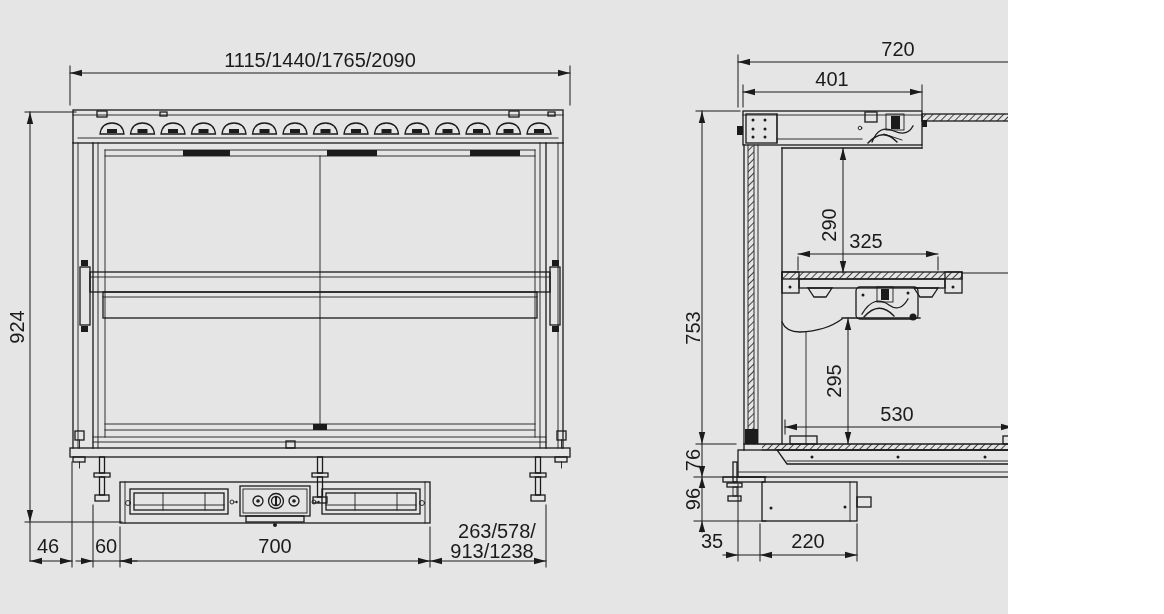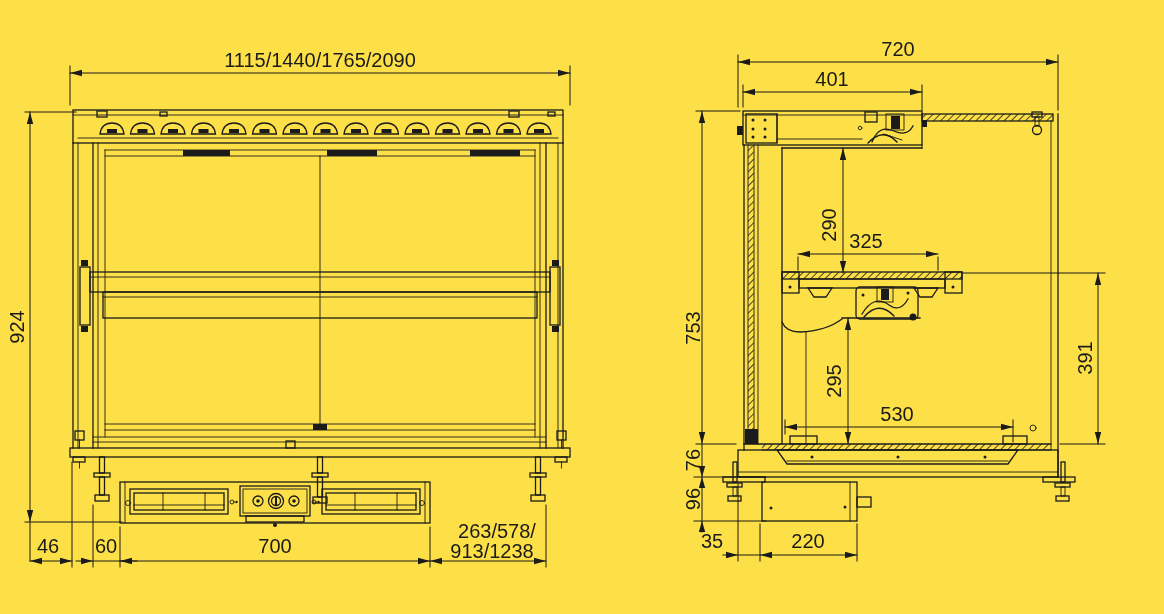--- a/index.html
+++ b/index.html
@@ -1,16 +1,16 @@
 <!DOCTYPE html>
 <html><head>
 <meta charset="utf-8">
 <style>
   html,body{margin:0;padding:0;background:#fff;}
-  .wrap{position:relative;width:1164px;height:614px;background:#fde047;overflow:hidden;
+  .wrap{position:relative;width:1008px;height:614px;background:#e5e5e5;overflow:hidden;
         font-family:"Liberation Sans",sans-serif;}
   svg{display:block;}
   .ln{fill:none;stroke:#1b1b1b;stroke-width:1.3;stroke-linecap:square;}
   .lt{fill:none;stroke:#1b1b1b;stroke-width:0.9;stroke-linecap:square;}
   .lk{fill:none;stroke:#1b1b1b;stroke-width:2;}
   .fk{fill:#1b1b1b;stroke:none;}
   .dim{fill:none;stroke:#1b1b1b;stroke-width:1;stroke-linecap:square;}
   .arr{fill:#1b1b1b;stroke:none;}
   .dim-label{font-family:"Liberation Sans",sans-serif;font-size:20px;fill:#1b1b1b;}
 </style>

